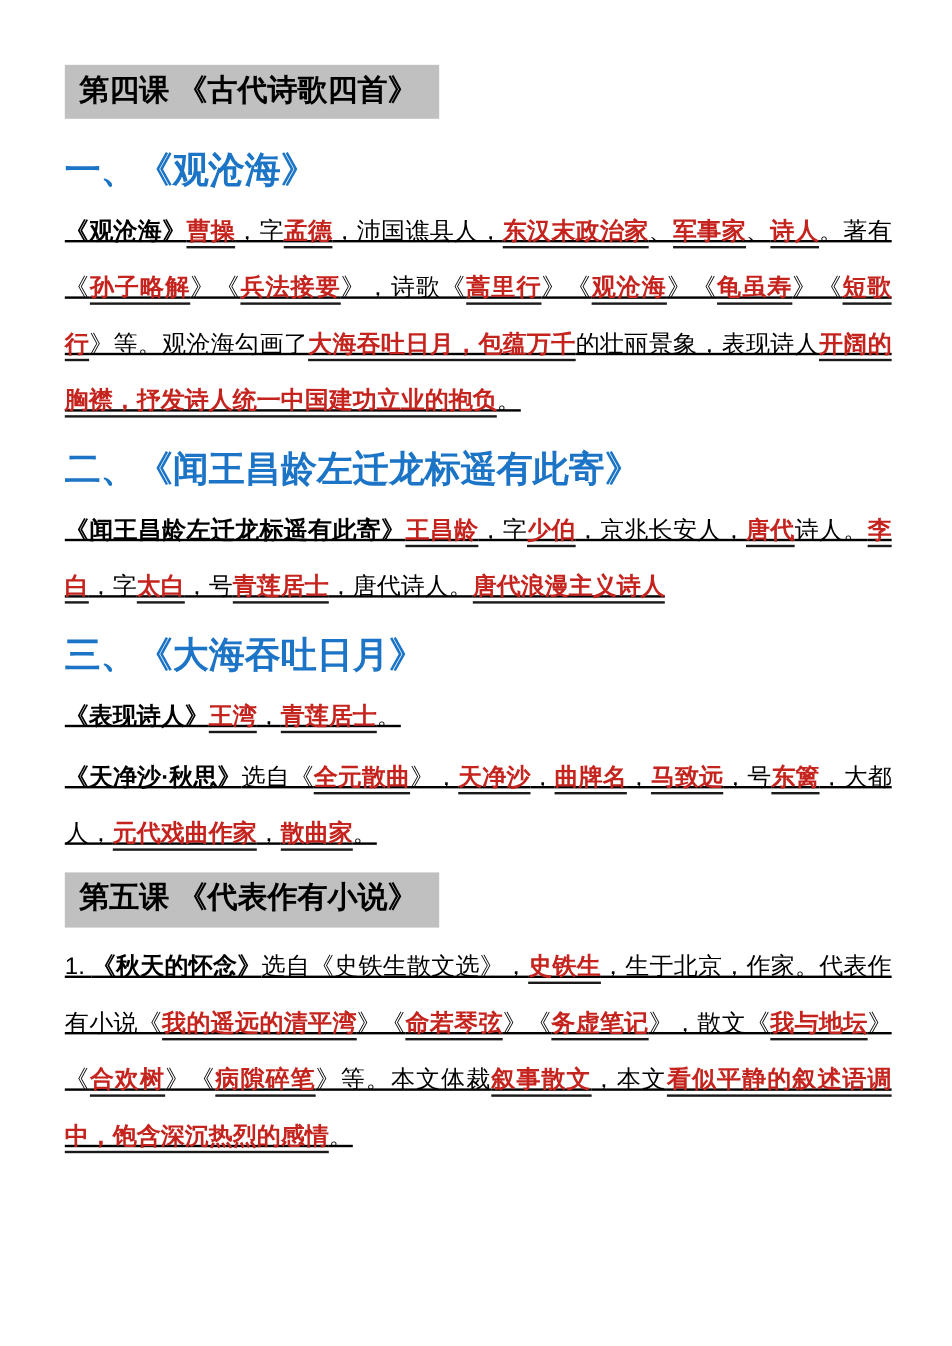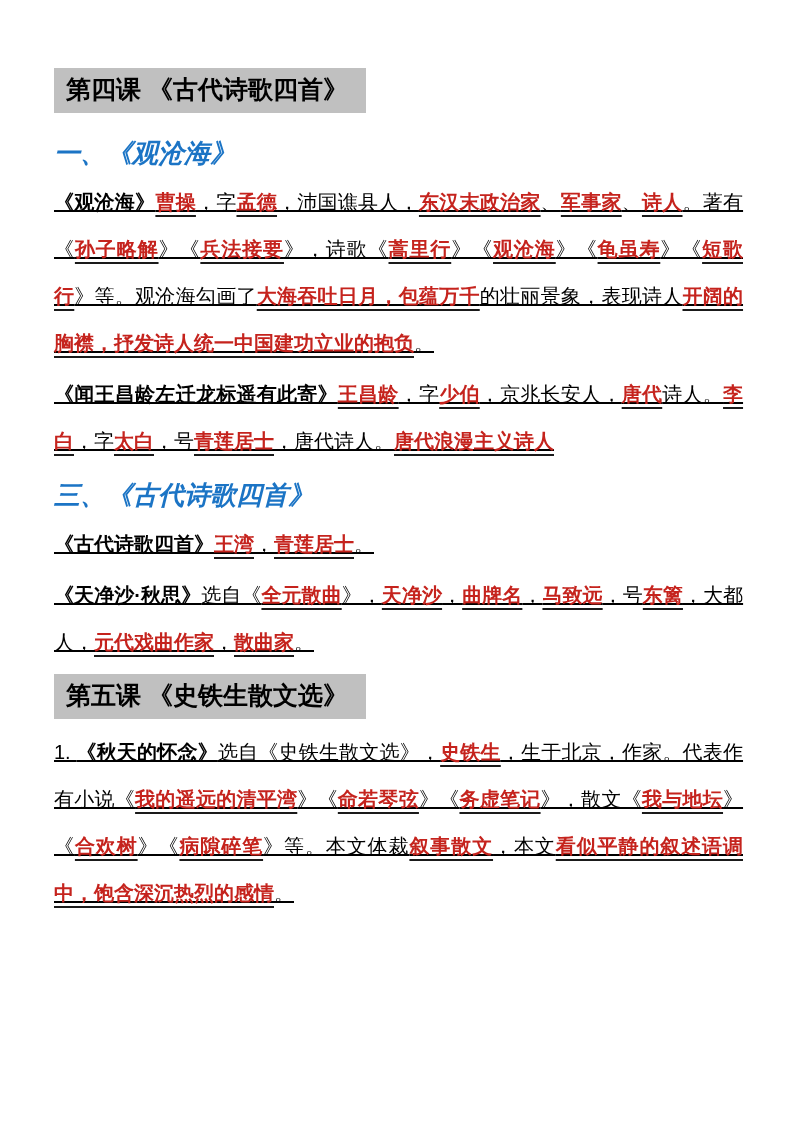--- a/index.html
+++ b/index.html
@@ -11,42 +11,41 @@
     --underline: #1a1a1a;
   }
   * { box-sizing: border-box; }
   html, body { margin: 0; padding: 0; background: #ffffff; }
   .page {
     position: relative;
     width: 793px;
     height: 1112px;
     margin: 0 auto;
     background: var(--page-bg);
-    padding: 64px 50px 0 54px;
+    padding: 50px 50px 0 54px;
     font-family: "Liberation Sans", "DejaVu Sans", sans-serif;
     color: var(--text);
     overflow: hidden;
   }
   .lesson-header {
     display: inline-block;
     background: var(--gray-bg);
     color: var(--text);
     font-size: 25px;
     font-weight: bold;
     line-height: 1.25;
     padding: 6px 18px 8px 12px;
     margin: 4px 0 10px 0;
   }
   .section-heading {
     color: var(--blue);
-    font-size: 26px;
+    font-size: 30px;
     font-weight: bold;
     line-height: 1.3;
     margin: 14px 0 8px 0;
-    font-style: italic;
   }
   .para {
     font-size: 20px;
     line-height: 47px;
     text-align: justify;
     margin: 0 0 4px 0;
     text-decoration: underline;
   }
   .run-k { color: var(--text); font-weight: normal; }
   .run-b { color: var(--text); font-weight: bold; }
@@ -60,20 +59,21 @@
   }
 </style>
 </head>
 <body>
 
 <div class="page">
   <div id="doc">
       <div><span class="lesson-header">第四课 《古代诗歌四首》</span></div>
       <div class="section-heading">一、《观沧海》</div>
       <div class="para"><span class="run-b">《观沧海》</span><span class="run-r">曹操</span><span class="run-k">，字</span><span class="run-r">孟德</span><span class="run-k">，沛国谯县人，</span><span class="run-r">东汉末政治家</span><span class="run-k">、</span><span class="run-r">军事家</span><span class="run-k">、</span><span class="run-r">诗人</span><span class="run-k">。著有《</span><span class="run-r">孙子略解</span><span class="run-k">》《</span><span class="run-r">兵法接要</span><span class="run-k">》，诗歌《</span><span class="run-r">蒿里行</span><span class="run-k">》《</span><span class="run-r">观沧海</span><span class="run-k">》《</span><span class="run-r">龟虽寿</span><span class="run-k">》《</span><span class="run-r">短歌行</span><span class="run-k">》等。观沧海勾画了</span><span class="run-r">大海吞吐日月，包蕴万千</span><span class="run-k">的壮丽景象，表现诗人</span><span class="run-r">开阔的胸襟，抒发诗人统一中国建功立业的抱负</span><span class="run-k">。</span></div>
+      <div class="section-heading">二、《闻王昌龄左迁龙标遥有此寄》</div>
       <div class="para"><span class="run-b">《闻王昌龄左迁龙标遥有此寄》</span><span class="run-r">王昌龄</span><span class="run-k">，字</span><span class="run-r">少伯</span><span class="run-k">，京兆长安人，</span><span class="run-r">唐代</span><span class="run-k">诗人。</span><span class="run-r">李白</span><span class="run-k">，字</span><span class="run-r">太白</span><span class="run-k">，号</span><span class="run-r">青莲居士</span><span class="run-k">，唐代诗人。</span><span class="run-r">唐代浪漫主义诗人</span></div>
-      <div class="section-heading">三、《古代诗歌四首》</div>
-      <div class="para"><span class="run-b">《古代诗歌四首》</span><span class="run-r">王湾</span><span class="run-k">，</span><span class="run-r">青莲居士</span><span class="run-k">。</span></div>
+      <div class="section-heading">三、《大海吞吐日月》</div>
+      <div class="para"><span class="run-b">《表现诗人》</span><span class="run-r">王湾</span><span class="run-k">，</span><span class="run-r">青莲居士</span><span class="run-k">。</span></div>
       <div class="para"><span class="run-b">《天净沙·秋思》</span><span class="run-k">选自《</span><span class="run-r">全元散曲</span><span class="run-k">》，</span><span class="run-r">天净沙</span><span class="run-k">，</span><span class="run-r">曲牌名</span><span class="run-k">，</span><span class="run-r">马致远</span><span class="run-k">，号</span><span class="run-r">东篱</span><span class="run-k">，大都人，</span><span class="run-r">元代戏曲作家</span><span class="run-k">，</span><span class="run-r">散曲家</span><span class="run-k">。</span></div>
-      <div><span class="lesson-header">第五课 《史铁生散文选》</span></div>
+      <div><span class="lesson-header">第五课 《代表作有小说》</span></div>
       <div class="para"><span class="run-k">1. </span><span class="run-b">《秋天的怀念》</span><span class="run-k">选自《史铁生散文选》，</span><span class="run-r">史铁生</span><span class="run-k">，生于北京，作家。代表作有小说《</span><span class="run-r">我的遥远的清平湾</span><span class="run-k">》《</span><span class="run-r">命若琴弦</span><span class="run-k">》《</span><span class="run-r">务虚笔记</span><span class="run-k">》，散文《</span><span class="run-r">我与地坛</span><span class="run-k">》《</span><span class="run-r">合欢树</span><span class="run-k">》《</span><span class="run-r">病隙碎笔</span><span class="run-k">》等。本文体裁</span><span class="run-r">叙事散文</span><span class="run-k">，本文</span><span class="run-r">看似平静的叙述语调中，饱含深沉热烈的感情</span><span class="run-k">。</span></div>
     </div>
 </div>
 
 </body></html>

